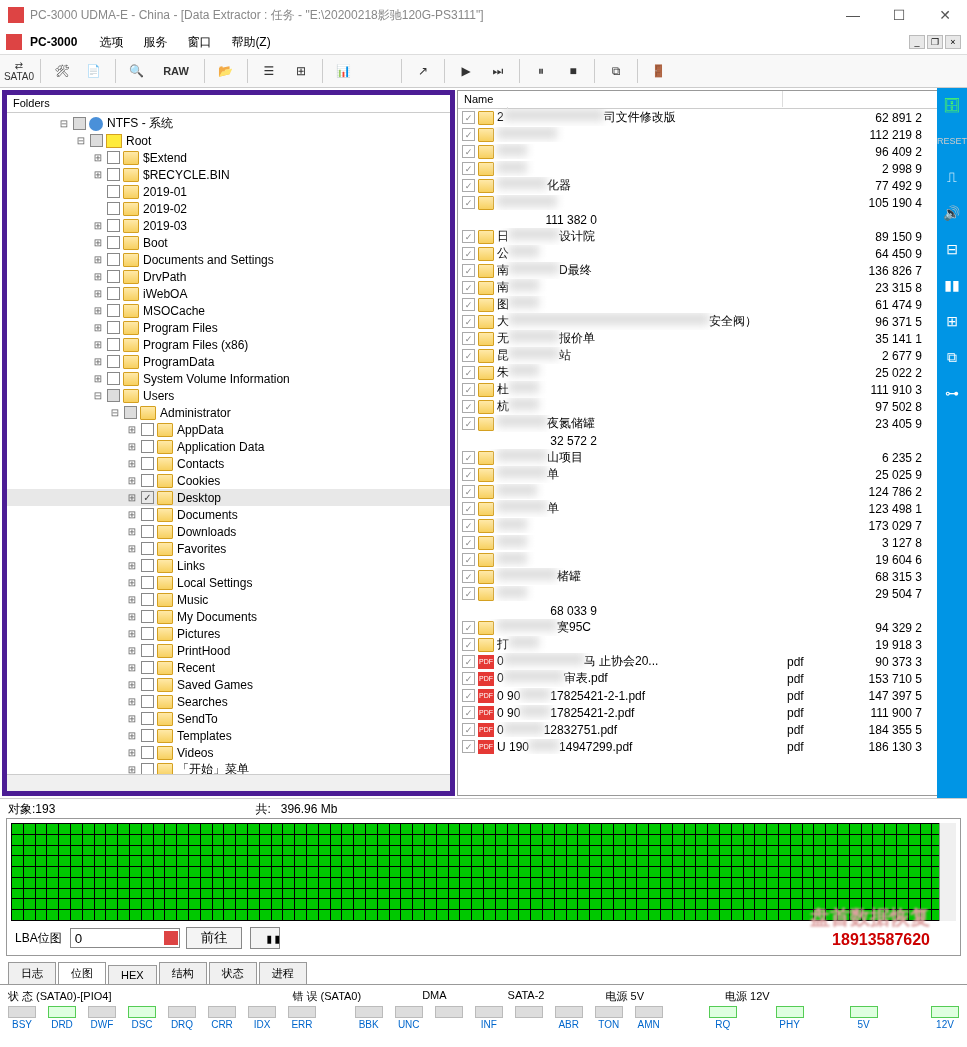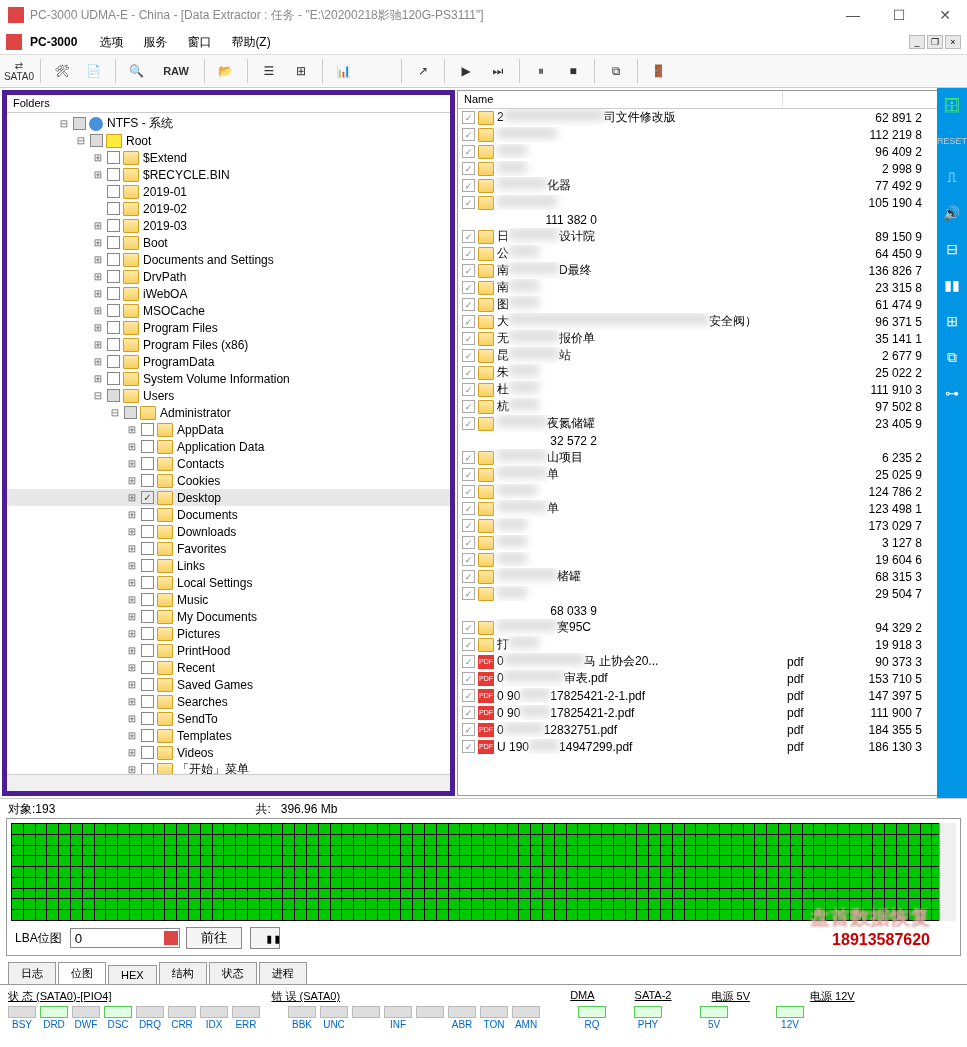--- a/index.html
+++ b/index.html
@@ -87,22 +87,22 @@
 .watermark .w1 { color: #dda0a0; font-size: 20px; font-weight: bold; filter: blur(1px); }
 .watermark .w2 { color: #c00; font-size: 16px; font-weight: bold; }
 
 
 .tabrow { height: 24px; display: flex; align-items: flex-end; padding: 0 8px; gap: 2px; margin-top: 4px; }
 .tab { padding: 3px 12px; border: 1px solid #999; border-bottom: none; background: #f0f0f0; cursor: pointer; font-size: 11px; }
 .tab.active { background: #fff; }
 
 
 .botpanel { border-top: 1px solid #999; padding: 4px 8px; }
-.botrow1 { display: flex; gap: 40px; font-size: 11px; margin-bottom: 2px; text-decoration: underline; }
-.botgrid { display: flex; gap: 4px; }
+.botrow1 { display: flex; gap: 61px; font-size: 11px; margin-bottom: 2px; }
+.botgrid { display: flex; gap: 12px; }
 .led { display: flex; flex-direction: column; align-items: center; gap: 1px; }
 .led .box { width: 28px; height: 12px; background: #ddd; border: 1px solid #bbb; }
 .led .box.on { background: #dfffe0; border-color: #5c5; }
 .led .nm { font-size: 10px; color: #06c; }
 </style>
 </head>
 <body>
 
 <div class="titlebar">
   <span class="icon-app"></span>
@@ -1499,21 +1499,21 @@
     <div class="tab">HEX</div>
     <div class="tab">结构</div>
     <div class="tab">状态</div>
     <div class="tab">进程</div>
   </div>
 
 <div class="botpanel">
   <div class="botrow1">
     <span>状 态 (SATA0)-[PIO4]</span>
     <span style="margin-left:120px">错 误 (SATA0)</span>
-    <span style="margin-left:190px">DMA</span>
+    <span style="">DMA</span>
     <span style="margin-left:0px">SATA-2</span>
     <span style="margin-left:0px">电源 5V</span>
     <span style="margin-left:20px">电源 12V</span>
   </div>
   <div class="botgrid" id="botgrid">
       <div class="led">
         <div class="box"></div>
         <div class="nm">BSY</div>
       </div>
       <div class="led">

